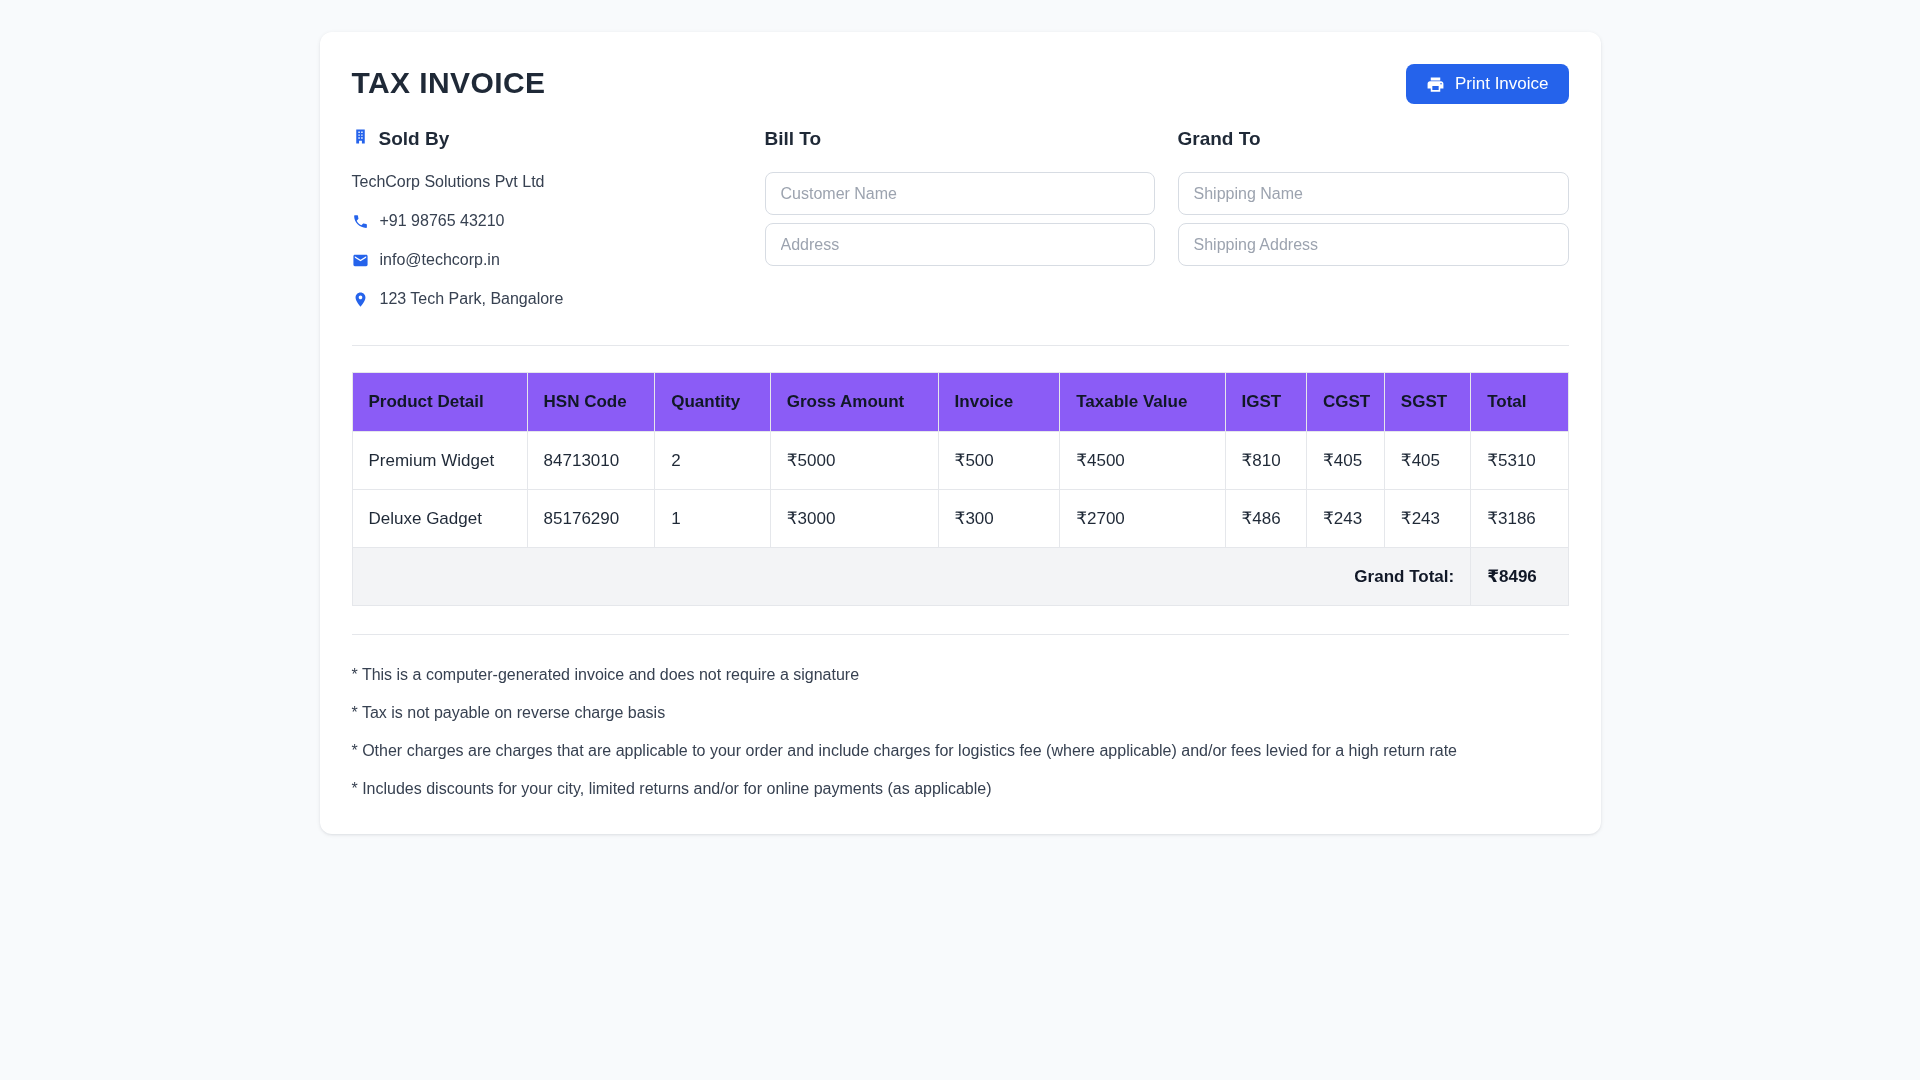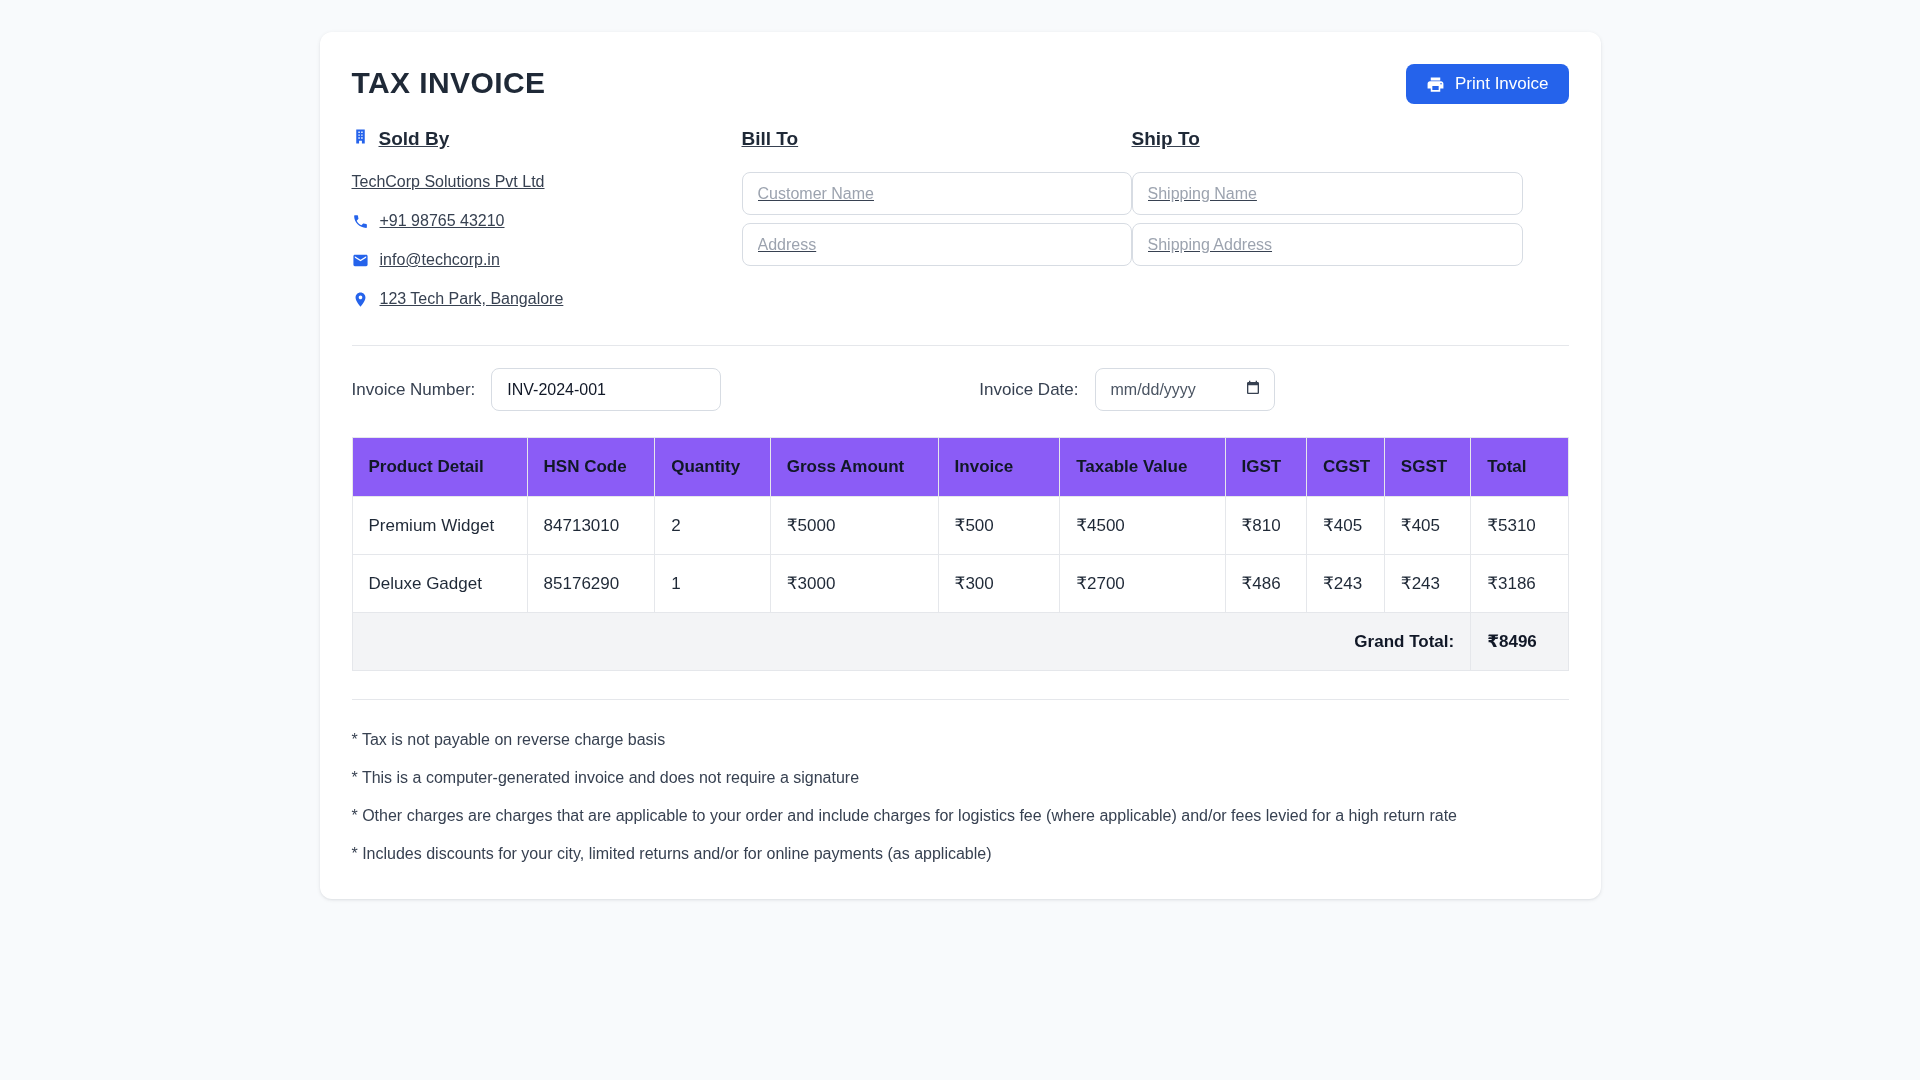--- a/index.html
+++ b/index.html
@@ -28,22 +28,22 @@
     height: 40px; padding: 0 20px;
     background: #2563eb; color: #ffffff;
     border: none; border-radius: 8px;
     font-size: 17px; font-family: inherit; cursor: pointer;
   }
   .print-btn svg { display: block; }
   
   .parties {
     display: grid;
     grid-template-columns: 390px 390px 391px;
+    column-gap: 23px;
     margin-top: 24px;
-    text-decoration: underline;
   }
   .section-heading {
     display: flex; align-items: center; gap: 10px;
     font-size: 19px; font-weight: 700; color: #1f2937;
     margin-bottom: 22px;
   }
   .contact-item {
     display: flex; align-items: center; gap: 11px;
     font-size: 16px; color: #374151;
     margin-bottom: 19px; min-height: 20px;
@@ -165,47 +165,32 @@
         <span>Bill To</span>
       </div>
       <div class="field-stack">
         <input class="text-input" type="text" placeholder="Customer Name" style="">
         <input class="text-input" type="text" placeholder="Address" style="">
       </div>
     </div>
 
     <div>
       <div class="section-heading">
-        <span>Ship To</span>
+        <span>Grand To</span>
       </div>
       <div class="field-stack">
         <input class="text-input" type="text" placeholder="Shipping Name" style="">
         <input class="text-input" type="text" placeholder="Shipping Address" style="">
       </div>
     </div>
 
   </div>
 
   <hr class="divider">
 
-  <div class="meta-row">
-    <span class="meta-label">Invoice Number:</span>
-    <input class="text-input invnum-input" type="text" value="INV-2024-001" style="">
-    <div class="meta-date-group">
-      <span class="meta-label">Invoice Date:</span>
-      <div class="date-input">
-        <span>mm/dd/yyyy</span>
-        <span>
-          <svg width="16" height="16" viewBox="0 0 24 24">
-              <path fill="#374151" d="M19 3h-1V1h-2v2H8V1H6v2H5c-1.11 0-2 .9-2 2v14c0 1.1.89 2 2 2h14c1.1 0 2-.9 2-2V5c0-1.1-.9-2-2-2zm0 16H5V8h14v11z"></path>
-            </svg>
-        </span>
-      </div>
-    </div>
-  </div>
 
   <table class="invoice-table">
     <colgroup>
       <col class="c0">
         <col class="c1">
         <col class="c2">
         <col class="c3">
         <col class="c4">
       <col class="c5">
         <col class="c6">
@@ -258,19 +243,19 @@
       <tr class="grand-total-row">
         <td class="gt-label" colspan="9">Grand Total:</td>
         <td class="gt-value">₹8496</td>
       </tr>
     </tfoot>
   </table>
 
   <hr class="divider">
 
   <ul class="notes">
+    <li>* This is a computer-generated invoice and does not require a signature</li>
     <li>* Tax is not payable on reverse charge basis</li>
-    <li>* This is a computer-generated invoice and does not require a signature</li>
     <li>* Other charges are charges that are applicable to your order and include charges for logistics fee (where applicable) and/or fees levied for a high return rate</li>
     <li>* Includes discounts for your city, limited returns and/or for online payments (as applicable)</li>
   </ul>
 
 </div>
 
 </body></html>

